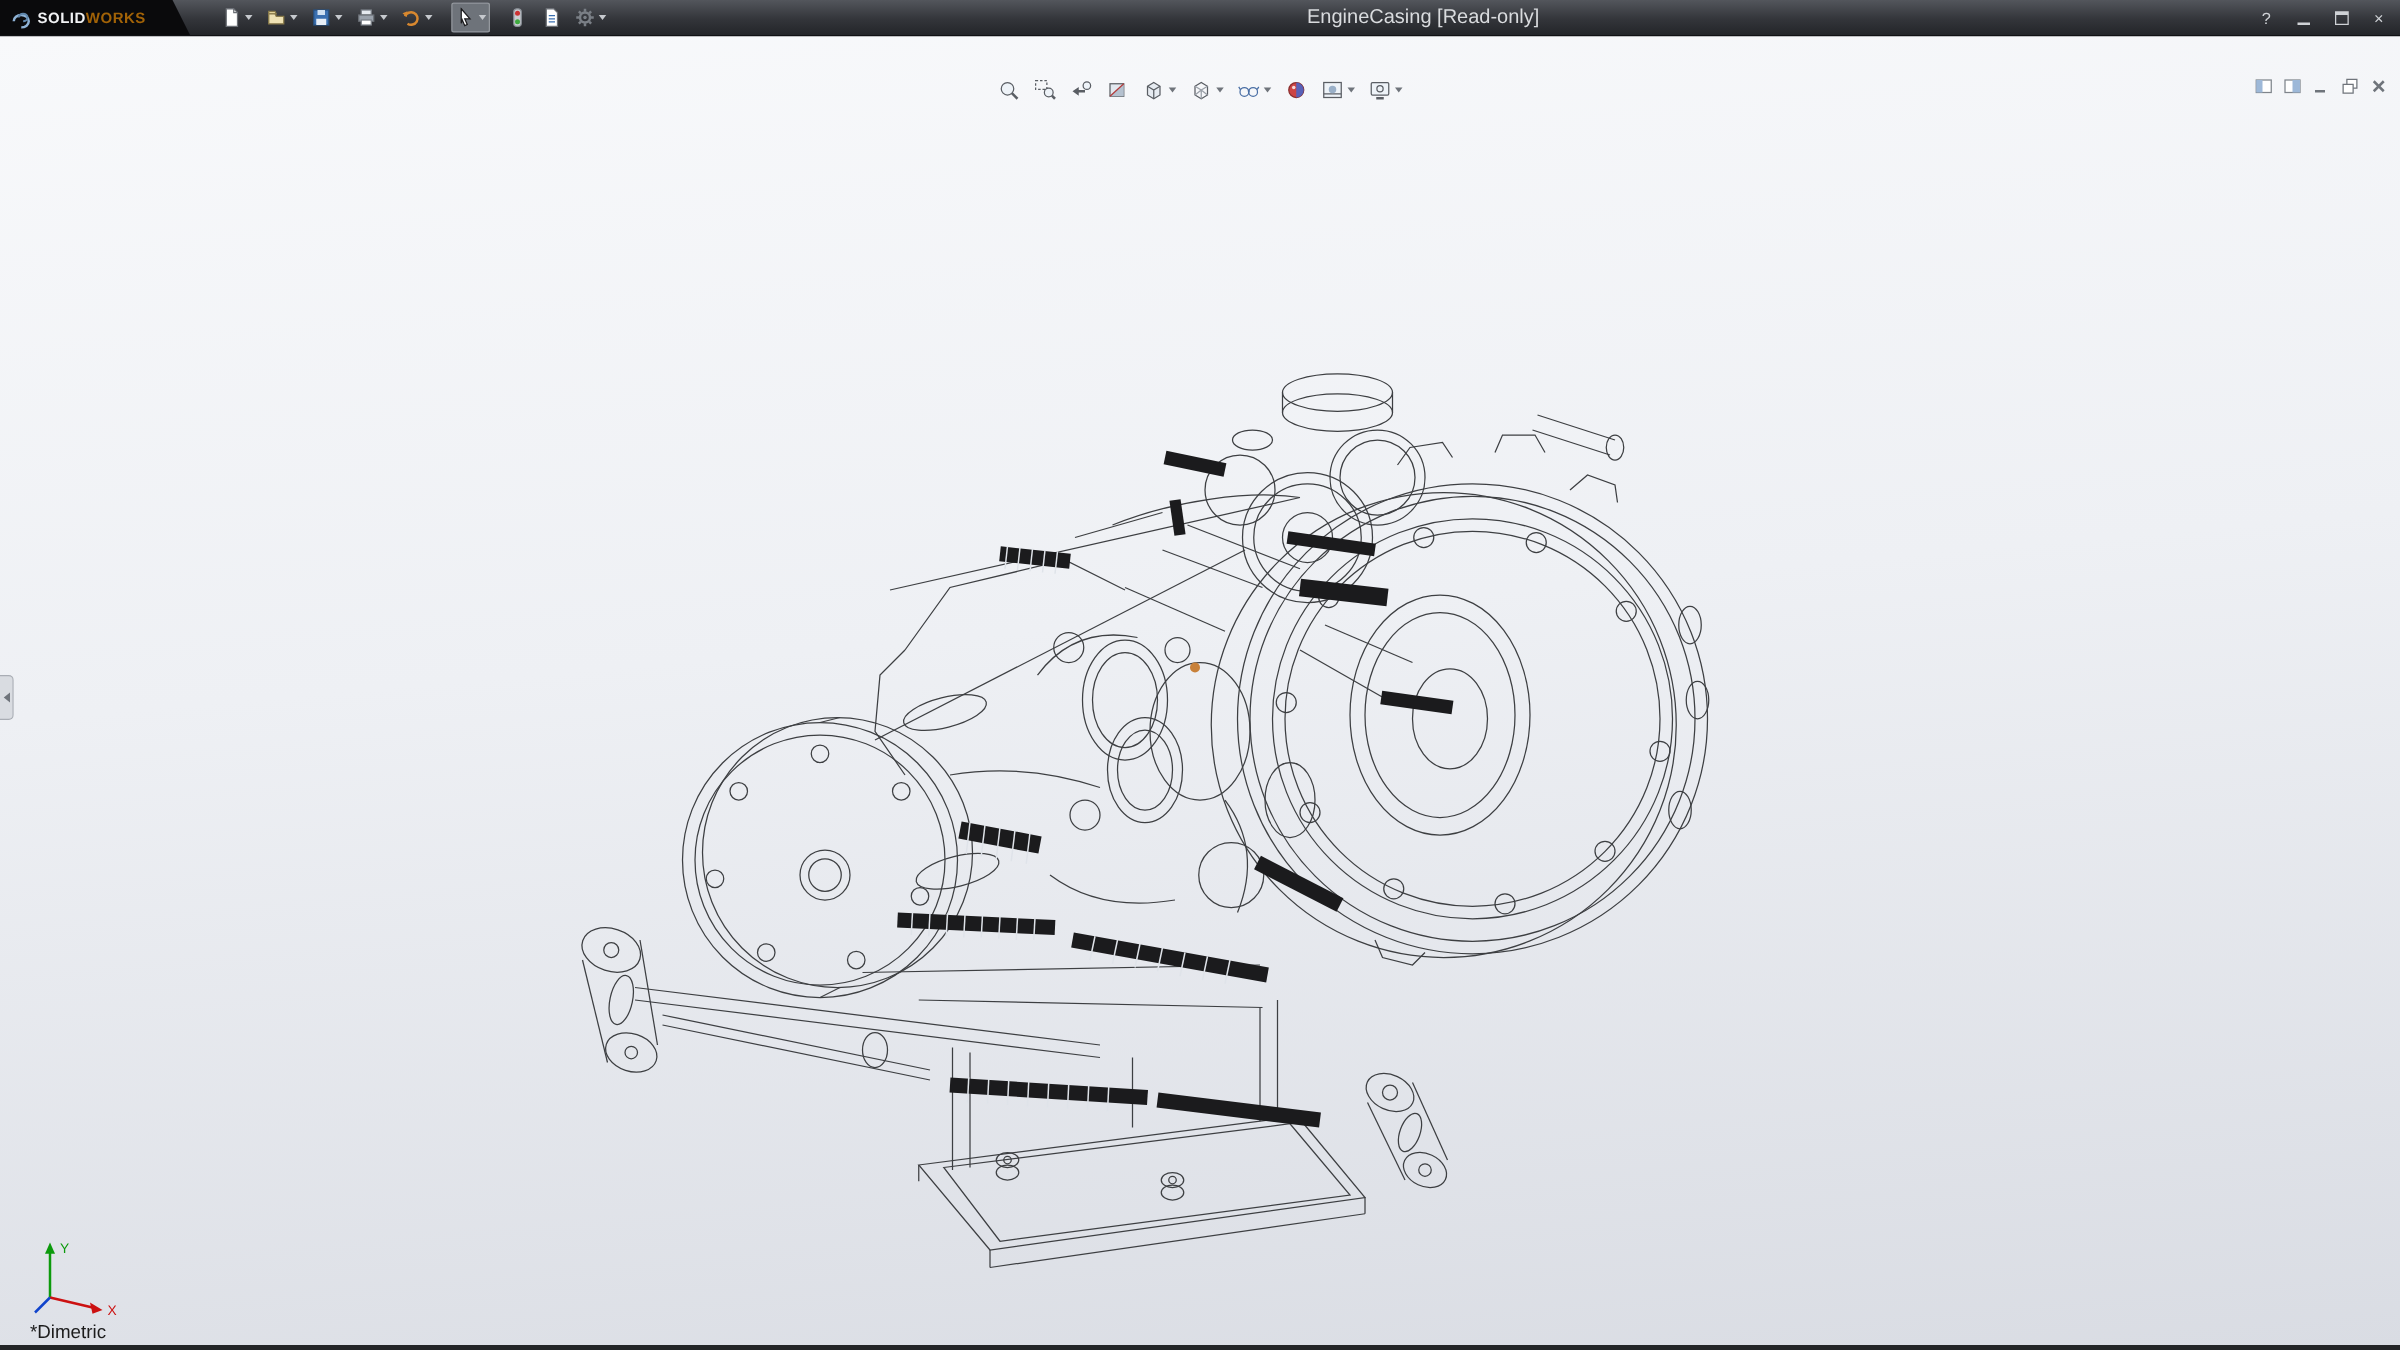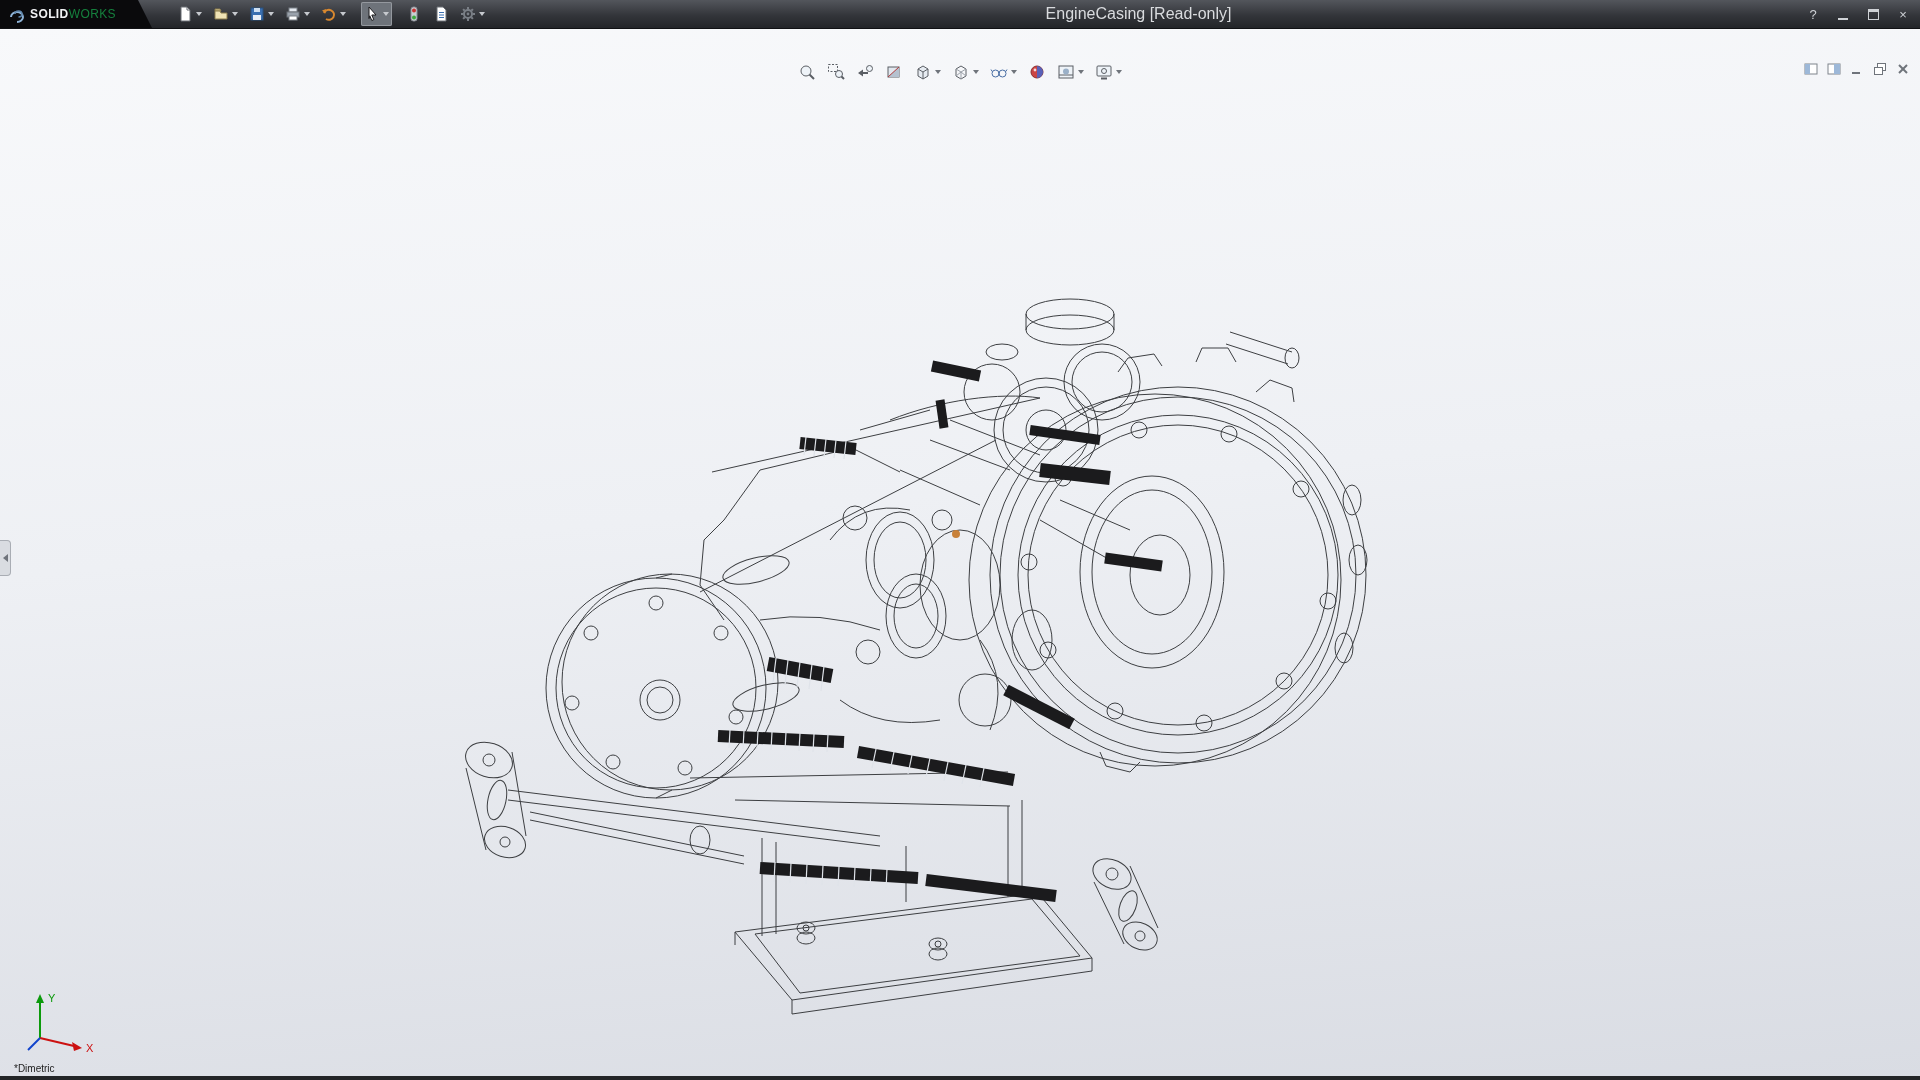--- a/index.html
+++ b/index.html
@@ -8,40 +8,40 @@
 
   
   .titlebar{position:absolute;top:0;left:0;width:100%;height:28px;
     background:linear-gradient(#53565c,#33353a 55%,#232529);
     border-bottom:1px solid #101114;display:flex;align-items:center;z-index:50;}
   .logo{height:28px;width:152px;background:#0a0a0c;flex:0 0 auto;
     clip-path:polygon(0 0,138px 0,152px 100%,0 100%);
     display:flex;align-items:center;gap:5px;padding-left:8px;box-sizing:border-box;}
   .brand{font-size:12px;letter-spacing:.4px;}
   .brand b{color:#f1f2f4;font-weight:bold;}
-  .brand span{color:#15803d;font-weight:normal;margin-top:42px;}
+  .brand span{color:#a16207;font-weight:bold;margin-top:42px;}
   .tb-icons{display:flex;align-items:center;margin-left:22px;gap:5px;}
   .tb-btn{display:flex;align-items:center;height:22px;padding:1px 3px;border-radius:2px;}
   .tb-btn.active{background:#6e737a;box-shadow:inset 0 0 0 1px #94989e;}
   .caret{width:0;height:0;border-left:3px solid transparent;border-right:3px solid transparent;
     border-top:4px solid #c6c9ce;margin-left:3px;}
   .doc-title{position:absolute;left:59.3%;transform:translateX(-50%);top:0;line-height:28px;
     color:#d9dbde;font-size:16px;white-space:nowrap;}
   .win-controls{position:absolute;right:8px;top:0;height:28px;display:flex;align-items:center;gap:12px;}
   .win-btn{width:18px;height:20px;display:flex;align-items:center;justify-content:center;
     color:#cfd2d6;font-size:13px;}
   .wm-bar{width:10px;height:2px;background:#cfd2d6;margin-top:9px;}
   .wm-box{width:9px;height:7px;border:1px solid #cfd2d6;border-top:3px solid #cfd2d6;}
 
   
   .viewport{position:absolute;top:28px;left:0;right:0;bottom:0;
     background:linear-gradient(175deg,#f8f9fb 0%,#eef0f4 45%,#d9dce3 100%);}
   .model-svg{position:absolute;top:-28px;left:0;width:1920px;height:1080px;}
   .bottom-edge{position:absolute;left:0;right:0;bottom:0;height:4px;background:#232527;}
-  .view-label{position:absolute;left:14px;bottom:6px;font-size:10px;color:#1c1c1c;}
+  .view-label{position:absolute;left:24px;bottom:6px;font-size:15px;color:#1c1c1c;}
   .left-tab{position:absolute;left:0;top:512px;width:10px;height:34px;background:#d9dce1;
     border:1px solid #a9adb4;border-left:none;border-radius:0 4px 4px 0;
     display:flex;align-items:center;justify-content:center;}
   .left-tab .tri{width:0;height:0;border-top:4px solid transparent;border-bottom:4px solid transparent;
     border-right:5px solid #6f747b;}
 
   
   .hud{position:absolute;top:34px;left:50%;transform:translateX(-50%);
     display:flex;align-items:center;gap:9px;z-index:40;}
   .hud-btn{display:flex;align-items:center;padding:1px;border-radius:2px;}

